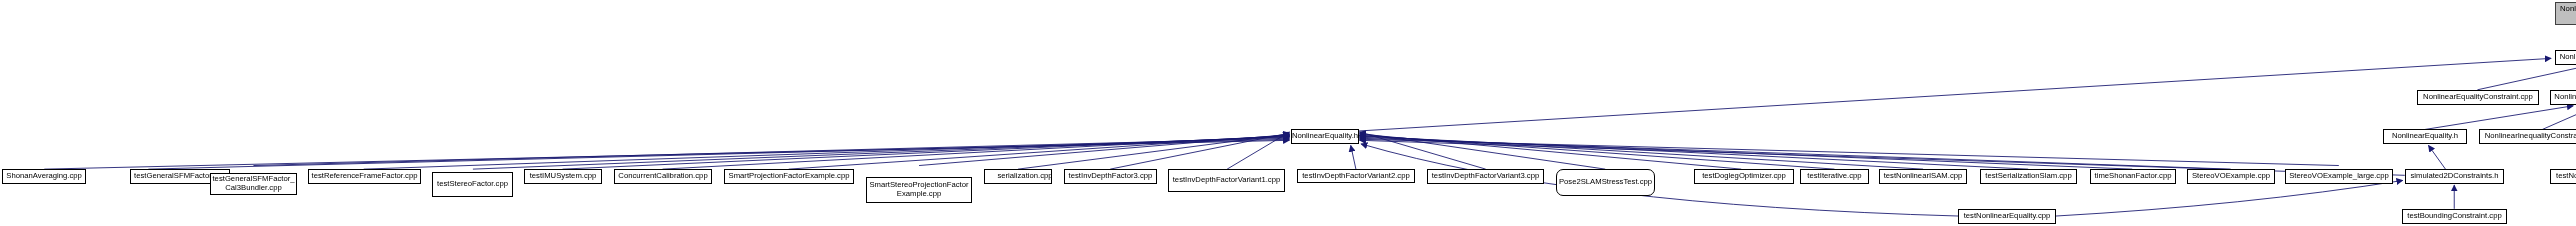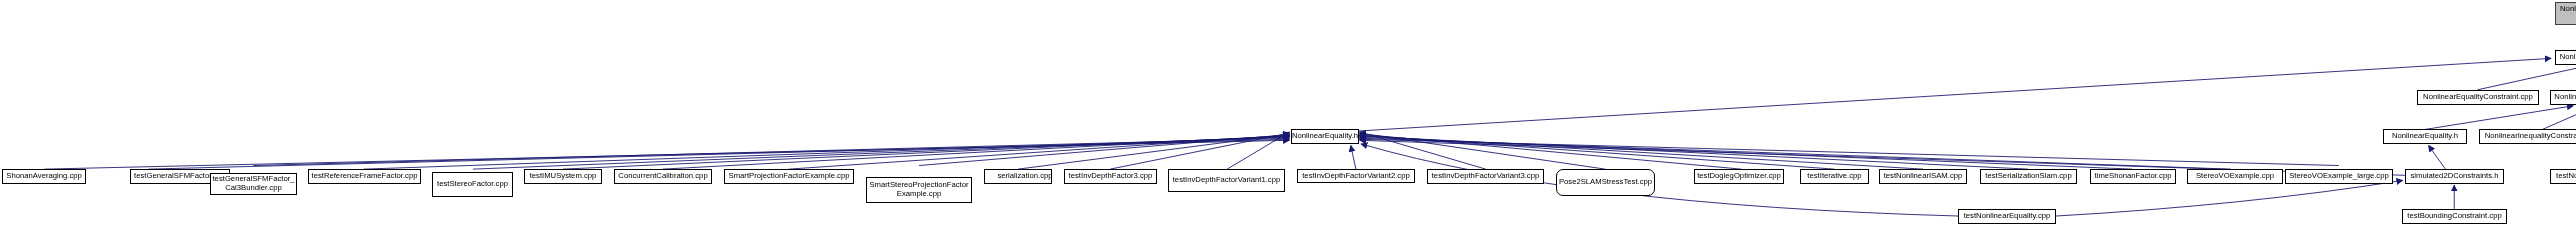--- a/index.html
+++ b/index.html
@@ -96,26 +96,26 @@
   <div class="node" style="left:524px;top:169px;width:78px;height:15px;">testIMUSystem.cpp</div>
   <div class="node" style="left:614px;top:169px;width:98px;height:15px;">ConcurrentCalibration.cpp</div>
   <div class="node" style="left:724px;top:169px;width:130px;height:15px;text-align:center;">SmartProjectionFactorExample.cpp</div>
   <div class="node wrap" style="left:866px;top:165px;width:106px;height:26px;margin-top:12px;">SmartStereoProjectionFactorExample.cpp</div>
   <div class="node" style="left:984px;top:169px;width:68px;height:15px;padding-left:15px;">serialization.cpp</div>
   <div class="node" style="left:1064px;top:169px;width:93px;height:15px;">testInvDepthFactor3.cpp</div>
   <div class="node" style="left:1168px;top:169px;width:117px;height:23px;">testInvDepthFactorVariant1.cpp</div>
   <div class="node" style="left:1297px;top:169px;width:118px;height:14px;">testInvDepthFactorVariant2.cpp</div>
   <div class="node" style="left:1427px;top:169px;width:117px;height:15px;">testInvDepthFactorVariant3.cpp</div>
   <div class="node" style="left:1556px;top:169px;width:99px;height:27px;border-radius:7px;">Pose2SLAMStressTest.cpp</div>
-  <div class="node" style="left:1694px;top:169px;width:90px;height:15px;">testDoglegOptimizer.cpp</div>
+  <div class="node" style="left:1694px;top:169px;width:100px;height:15px;">testDoglegOptimizer.cpp</div>
   <div class="node" style="left:1800px;top:169px;width:69px;height:15px;">testIterative.cpp</div>
   <div class="node" style="left:1879px;top:169px;width:88px;height:15px;">testNonlinearISAM.cpp</div>
   <div class="node" style="left:1980px;top:169px;width:97px;height:15px;">testSerializationSlam.cpp</div>
   <div class="node" style="left:2090px;top:169px;width:86px;height:15px;">timeShonanFactor.cpp</div>
-  <div class="node" style="left:2187px;top:169px;width:96px;height:15px;">StereoVOExample.cpp</div>
+  <div class="node" style="left:2187px;top:169px;width:88px;height:15px;">StereoVOExample.cpp</div>
   <div class="node" style="left:2285px;top:169px;width:108px;height:15px;">StereoVOExample_large.cpp</div>
   <div class="node" style="left:2405px;top:169px;width:99px;height:15px;">simulated2DConstraints.h</div>
   <div class="node" style="left:2550px;top:169px;width:140px;height:15px;">testNonlinearInequalityConstraint.cpp</div>
 
   <div class="node" style="left:1958px;top:209px;width:98px;height:15px;">testNonlinearEquality.cpp</div>
   <div class="node" style="left:2402px;top:209px;width:105px;height:15px;">testBoundingConstraint.cpp</div>
 
 </div>
 
 

